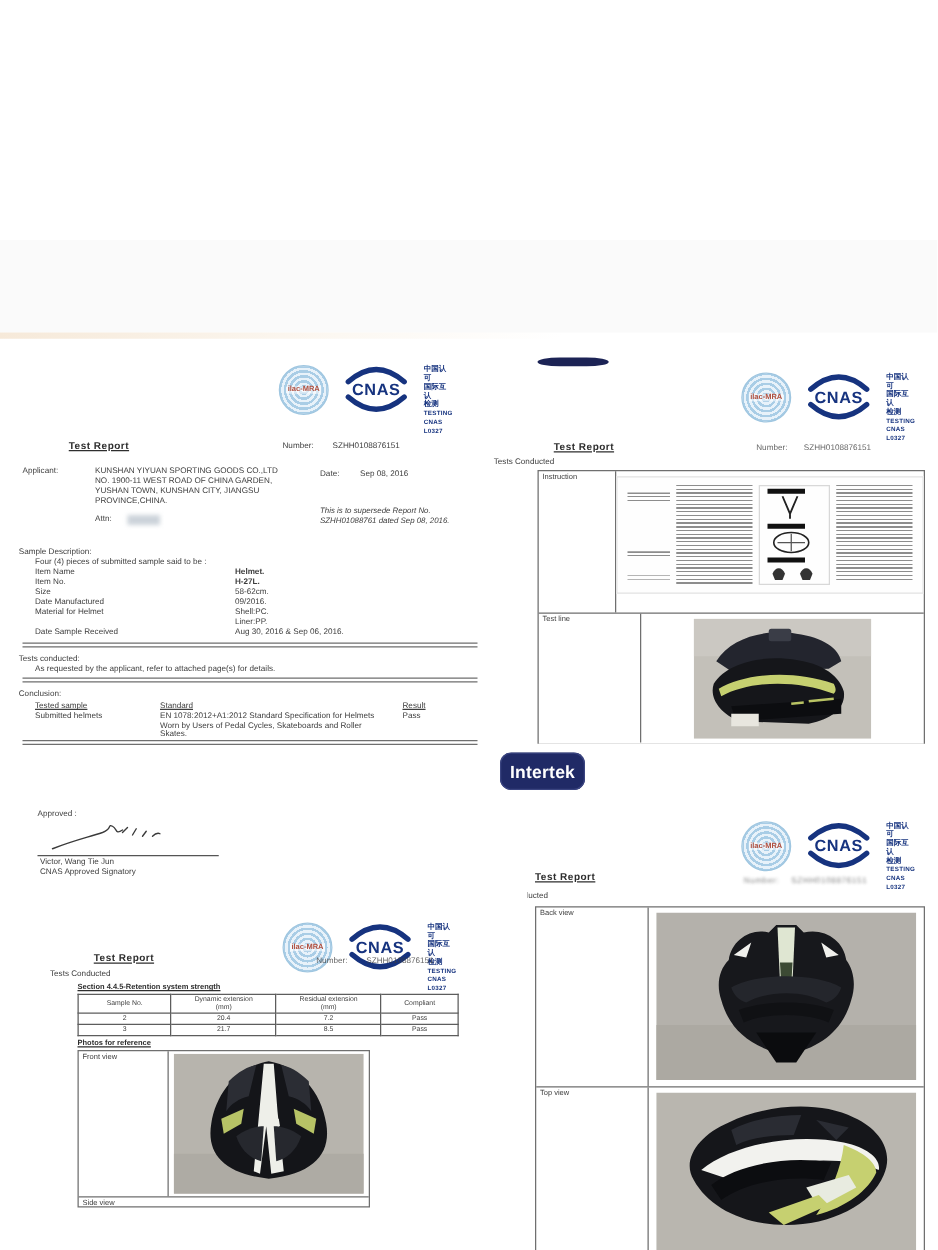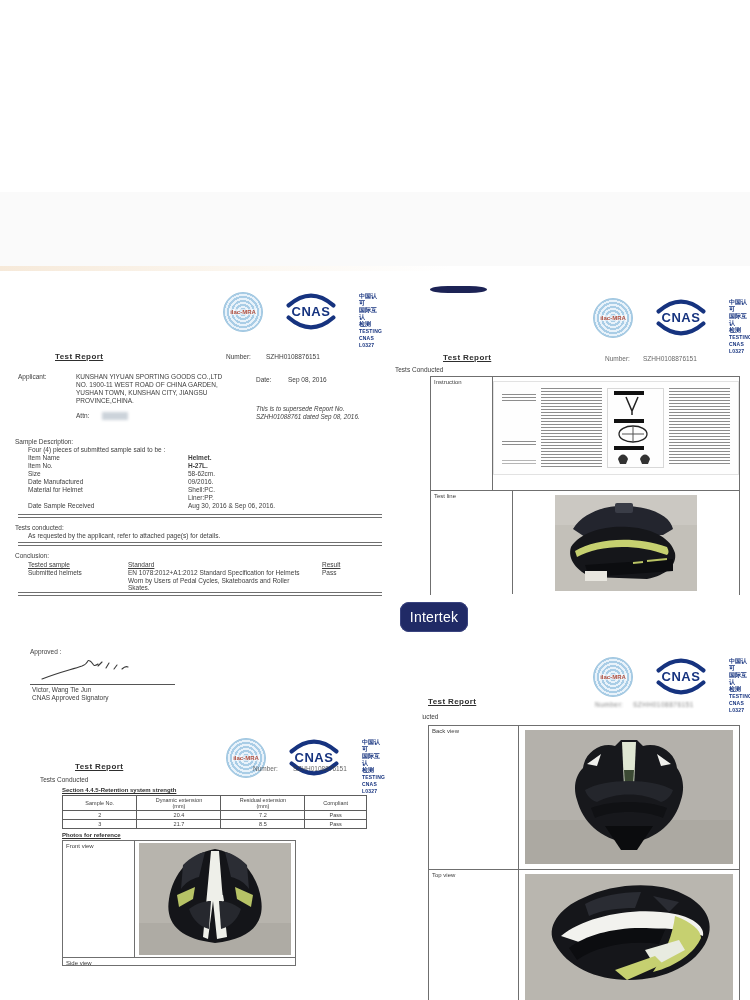--- a/index.html
+++ b/index.html
@@ -5,21 +5,21 @@
   html,body{margin:0;padding:0;}
   body{width:750px;height:1000px;position:relative;background:#ffffff;overflow:hidden;
        font-family:"Liberation Sans", sans-serif;color:#3d3d3d;}
   .abs{position:absolute;}
   .doc{position:absolute;background:#fff;overflow:hidden;}
   .scan-band{position:absolute;left:0;top:192px;width:750px;height:74px;background:#fafafa;}
   .scan-edge{position:absolute;left:0;top:266px;width:450px;height:5px;
              background:linear-gradient(to right,#f6e9d9,#fcf8f2 60%,rgba(255,255,255,0));}
 
   
-  .cnas-mark{position:absolute;display:flex;align-items:flex-start;gap:20px;}
+  .cnas-mark{position:absolute;display:flex;align-items:flex-start;gap:10px;}
   .ilac{width:38px;height:38px;border-radius:50%;flex:0 0 38px;
         background:repeating-radial-gradient(circle at 50% 50%, #e8f2fa 0 2px, #a9cde6 2px 4px);
         border:1px solid #9fc6e0;display:flex;align-items:center;justify-content:center;}
   .ilac span{font-size:6px;font-weight:bold;color:#b04f3f;background:rgba(255,255,255,.55);
              padding:0 1px;letter-spacing:0;}
   .cnas-oval{position:relative;width:56px;height:38px;flex:0 0 56px;}
   .cnas-oval svg{position:absolute;left:0;top:0;}
   .cnas-word{position:absolute;left:0;right:0;top:12px;text-align:center;
              font-size:13px;font-weight:bold;color:#16337f;letter-spacing:.5px;}
   .cnas-text{display:flex;flex-direction:column;line-height:7px;color:#16337f;padding-top:1px;}
@@ -50,21 +50,21 @@
 
   
   table.res{border-collapse:collapse;position:absolute;}
   table.res td,table.res th{border:1px solid #5d5d5d;font-size:5.5px;font-weight:normal;
       text-align:center;padding:1px 2px;color:#3d3d3d;line-height:6px;}
   .sec-title{position:absolute;font-size:6px;font-weight:bold;text-decoration:underline;color:#2e2e2e;}
 
   .intertek{position:absolute;left:400px;top:602px;width:68px;height:30px;background:#202a66;
             border-radius:9px;display:flex;align-items:center;justify-content:center;
             box-shadow:0 0 0 1px #3a4480 inset;}
-  .intertek span{color:#fff;font-size:14px;font-weight:normal;letter-spacing:.2px;}
+  .intertek span{color:#fff;font-size:14px;font-weight:bold;letter-spacing:.2px;}
 
   .navy-sliver{position:absolute;left:37px;top:8px;width:57px;height:7px;background:#1c2355;
                border-radius:50%/80%;}
 
   .sig-line{position:absolute;border-bottom:1px solid #555;}
 
   
   .leaflet{width:246px;height:94px;background:#fefefe;border:1px solid #e2e2e2;
            display:flex;gap:5px;padding:6px 8px;box-sizing:border-box;}
   .leaflet .c1{width:34px;position:relative;}

